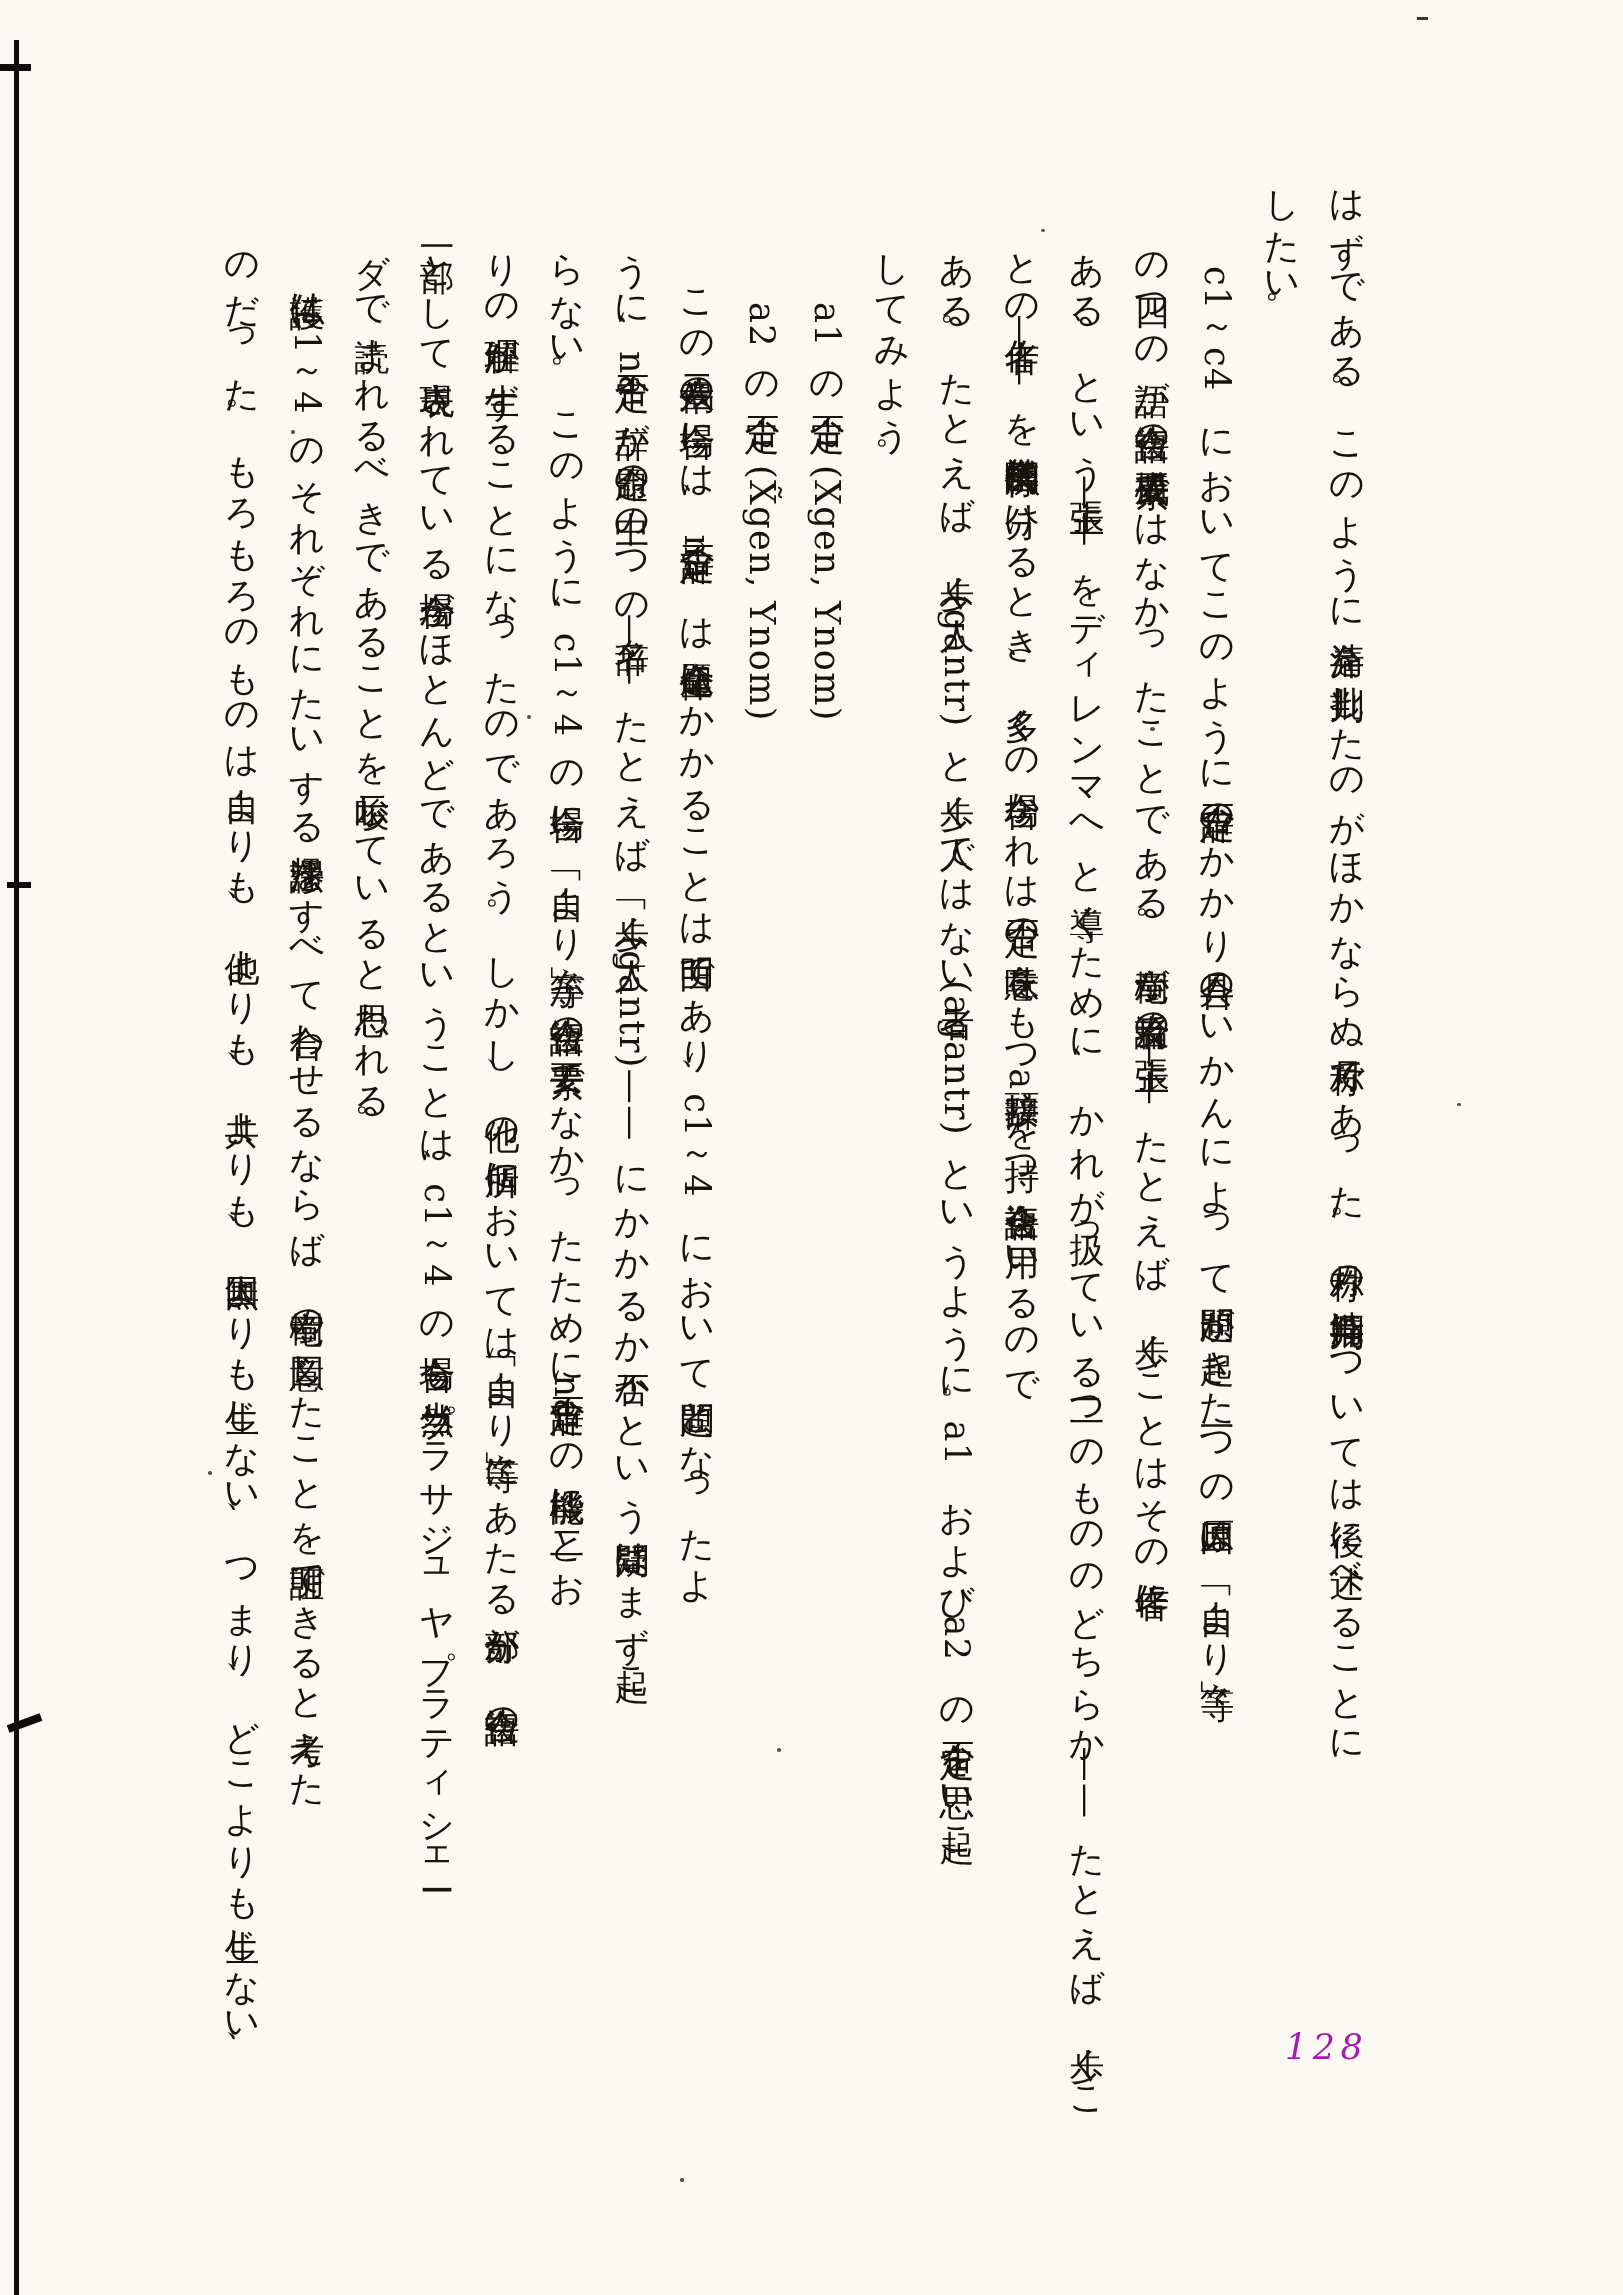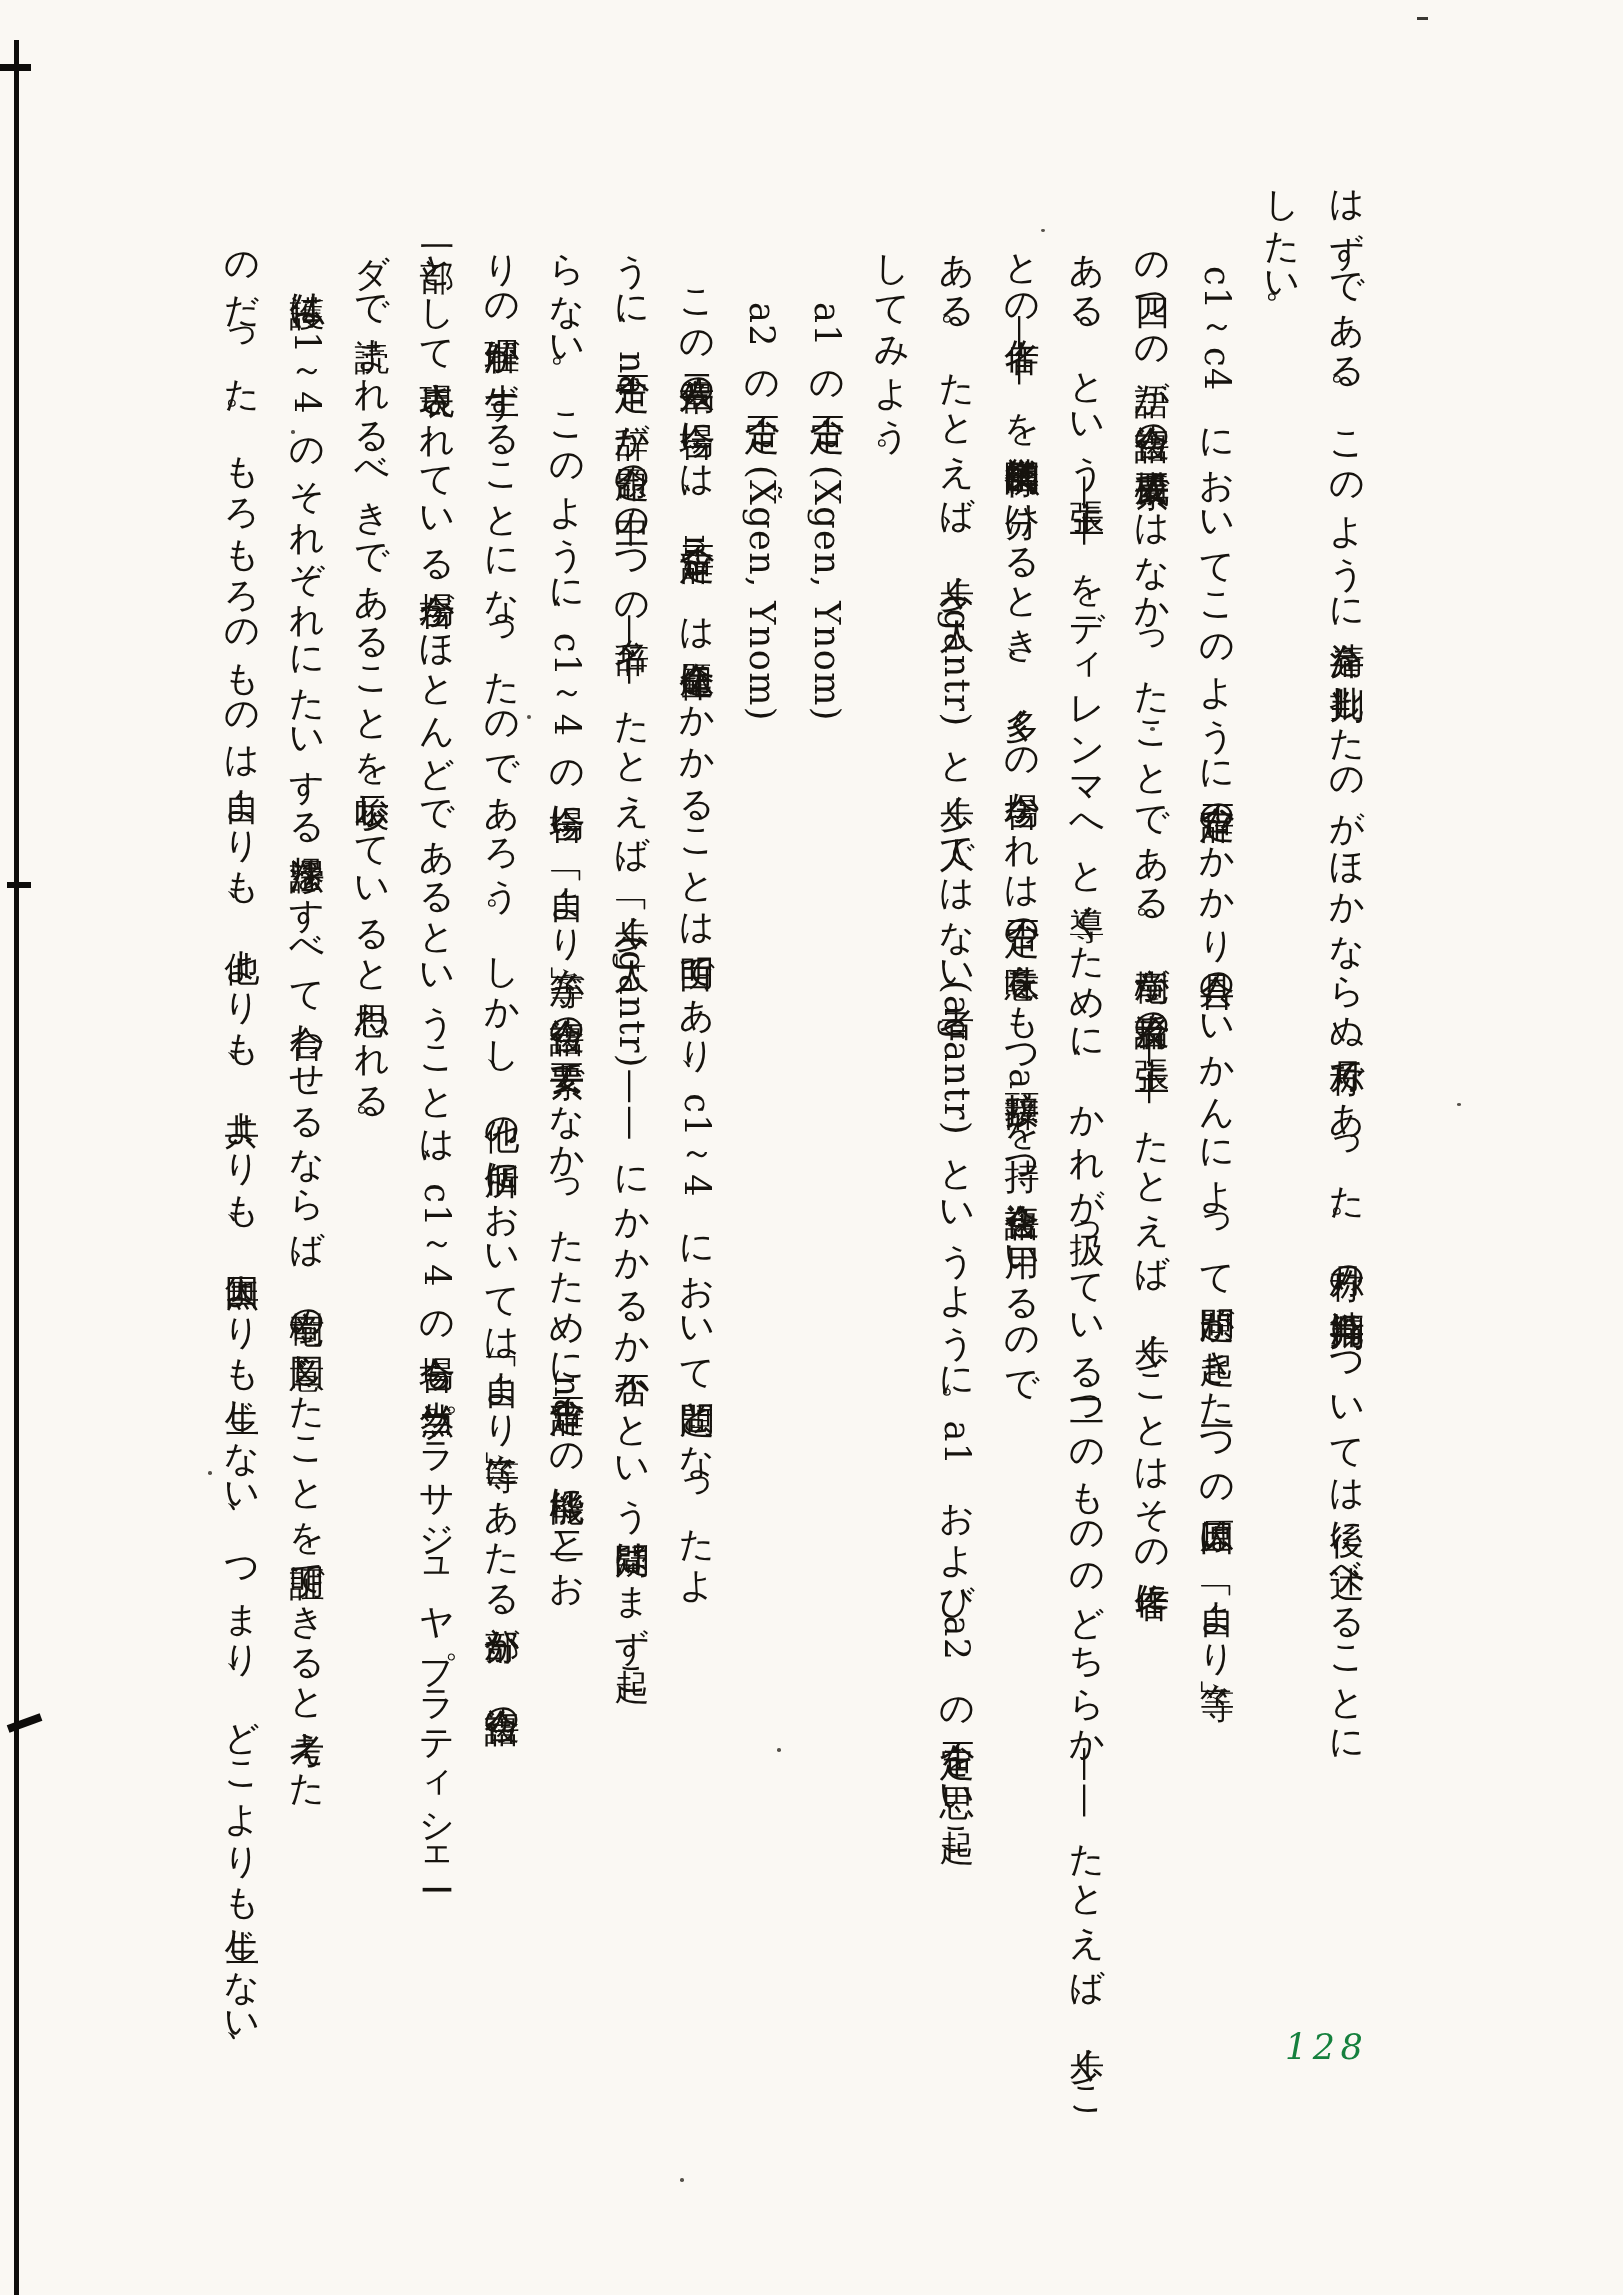--- a/index.html
+++ b/index.html
@@ -31,21 +31,21 @@
   .col.flush   { padding-top: 0; }     
   .col.indent1 { padding-top: 101px; } 
   .col.indentF { padding-top: 137px; } 
 
   .page-number {
     position: absolute;
     left: 1285px; top: 2027px;
     font-style: italic;
     font-size: 35px;
     letter-spacing: 5.5px;
-    color: #15803d;
+    color: #a21caf;
   }
 
   
   .binding-line {
     position: absolute;
     left: 14px; top: 40px;
     width: 4.9px; height: 2255px;
     background: #0e0d0b;
   }
   .mark { position: absolute; background: #0e0d0b; }

